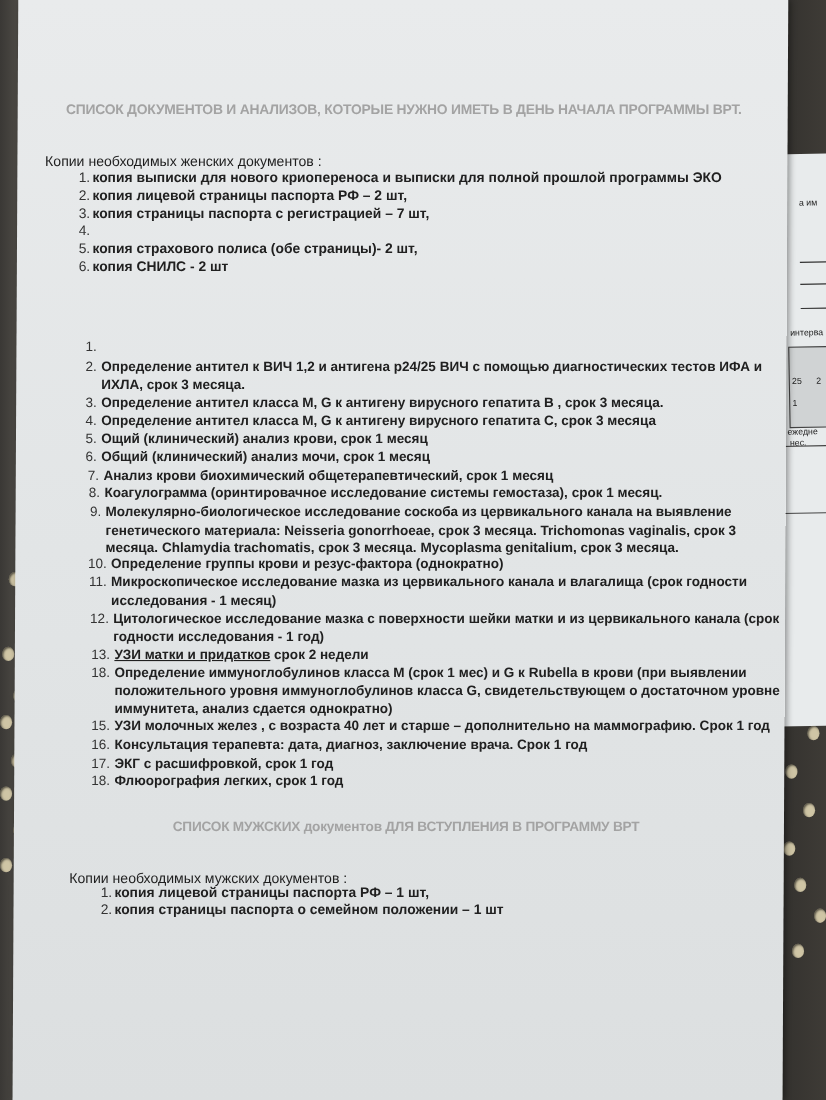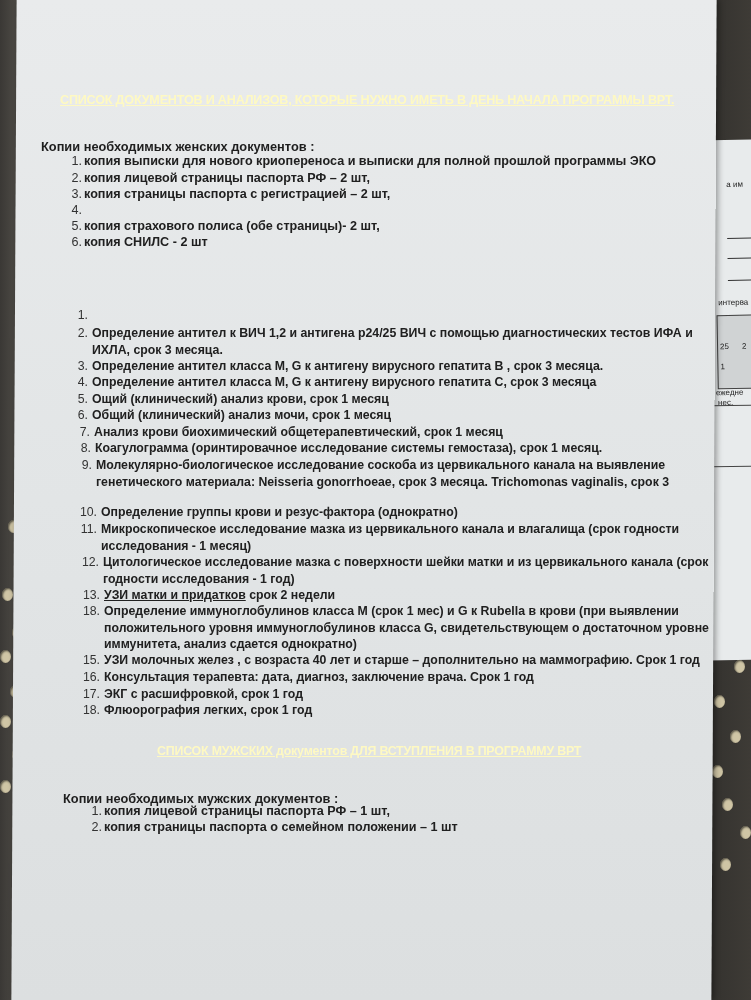--- a/index.html
+++ b/index.html
@@ -25,24 +25,24 @@
   .back-sheet .grid { position:absolute; left:28px; top:175px; width:60px; height:72px; border:1px solid #444; background:#d0d3d4; }
   .back-sheet .grid2 { position:absolute; left:20px; top:265px; width:60px; height:60px; border:1px solid #444; }
   .sheet {
     position: absolute; left: 14px; top: 0; width: 700px; height: 1000px;
     background: linear-gradient(180deg, #e9ebec 0%, #e2e5e6 50%, #dcdfe0 100%);
     transform: skewX(-0.3deg);
     box-shadow: 2px 0 6px rgba(0,0,0,.4);
   }
   .content { position: absolute; left: 0; top: 0; width: 751px; height: 1000px; color: #1e1e1e; }
   .h {
-    position: absolute; font-size: 12.6px; font-weight: bold; text-decoration: underline;
-    white-space: nowrap; letter-spacing: -0.2px; color: #fef9c3;
+    position: absolute; font-size: 12.6px; font-weight: bold; 
+    white-space: nowrap; letter-spacing: -0.2px; color: #a3a3a3;
   }
-  .sub { position: absolute; font-size: 12.8px; font-weight: bold; white-space: nowrap; }
+  .sub { position: absolute; font-size: 12.8px; font-weight: normal; white-space: nowrap; }
   .li { position: absolute; font-size: 12.6px; font-weight: bold; line-height: 17px; color:#202020; }
   .li .n { position: absolute; left: -22px; font-weight: normal; color:#333; width: 20px; text-align: right; }
   .li2 { position: absolute; font-size: 12.3px; font-weight: bold; line-height: 16.5px; color:#202020; }
   .li2 .n { position: absolute; left: -24px; font-weight: normal; color:#333; width: 20px; text-align: right; }
 </style>
 </head>
 <body>
 
 <div class="bg-panel"></div>
 
@@ -83,36 +83,36 @@
 
 <div class="sheet"></div>
 
 <div class="content">
   <div class="h" style="left:60px;top:93px">СПИСОК ДОКУМЕНТОВ И АНАЛИЗОВ, КОТОРЫЕ НУЖНО ИМЕТЬ В ДЕНЬ НАЧАЛА ПРОГРАММЫ ВРТ.</div>
 
   <div class="sub" style="left:41px;top:139px">Копии необходимых женских документов :</div>
   <div>
     <div class="li" style="left:84px;top:153px"><span class="n">1.</span><span>копия выписки для нового криопереноса и выписки для полной прошлой программы ЭКО</span></div>
     <div class="li" style="left:84px;top:170px"><span class="n">2.</span><span>копия лицевой страницы паспорта РФ – 2 шт,</span></div>
-    <div class="li" style="left:84px;top:186px"><span class="n">3.</span><span>копия страницы паспорта с регистрацией – 2 шт,</span></div>
+    <div class="li" style="left:84px;top:186px"><span class="n">3.</span><span>копия страницы паспорта с регистрацией – 7 шт,</span></div>
     <div class="li" style="left:84px;top:202px"><span class="n">4.</span></div>
     <div class="li" style="left:84px;top:218px"><span class="n">5.</span><span>копия страхового полиса (обе страницы)- 2 шт,</span></div>
     <div class="li" style="left:84px;top:234px"><span class="n">6.</span><span>копия СНИЛС - 2 шт</span></div>
   </div>
 
   <div>
     <div class="li2" style="left:92px;top:307px"><span class="n">1.</span></div>
     <div class="li2" style="left:92px;top:325px"><span class="n">2.</span><span>Определение антител к ВИЧ 1,2 и антигена p24/25 ВИЧ с помощью диагностических тестов ИФА и</span><br><span>ИХЛА, срок 3 месяца.</span></div>
     <div class="li2" style="left:92px;top:358px"><span class="n">3.</span><span>Определение антител класса M, G к антигену вирусного гепатита B , срок  3 месяца.</span></div>
     <div class="li2" style="left:92px;top:374px"><span class="n">4.</span><span>Определение антител класса M, G к антигену вирусного гепатита C, срок 3 месяца</span></div>
     <div class="li2" style="left:92px;top:391px"><span class="n">5.</span><span>Ощий (клинический) анализ крови, срок 1 месяц</span></div>
     <div class="li2" style="left:92px;top:407px"><span class="n">6.</span><span>Общий (клинический) анализ мочи, срок 1 месяц</span></div>
     <div class="li2" style="left:94px;top:424px"><span class="n">7.</span><span>Анализ крови биохимический общетерапевтический, срок 1 месяц</span></div>
     <div class="li2" style="left:95px;top:440px"><span class="n">8.</span><span>Коагулограмма (оринтировачное исследование системы гемостаза), срок 1 месяц.</span></div>
-    <div class="li2" style="left:96px;top:457px"><span class="n">9.</span><span>Молекулярно-биологическое исследование соскоба из цервикального канала на выявление</span><br><span>генетического материала: Neisseria gonorrhoeae, срок 3 месяца. Trichomonas vaginalis, срок 3</span><br></div>
+    <div class="li2" style="left:96px;top:457px"><span class="n">9.</span><span>Молекулярно-биологическое исследование соскоба из цервикального канала на выявление</span><br><span>генетического материала: Neisseria gonorrhoeae, срок 3 месяца. Trichomonas vaginalis, срок 3</span><br><span>месяца. Chlamydia trachomatis, срок 3 месяца. Mycoplasma genitalium, срок 3 месяца.</span></div>
     <div class="li2" style="left:101px;top:504px"><span class="n">10.</span><span>Определение группы крови и резус-фактора (однократно)</span></div>
     <div class="li2" style="left:101px;top:521px"><span class="n">11.</span><span>Микроскопическое исследование мазка из цервикального канала и влагалища (срок годности</span><br><span>исследования - 1 месяц)</span></div>
     <div class="li2" style="left:103px;top:554px"><span class="n">12.</span><span>Цитологическое исследование мазка с поверхности шейки матки и из цервикального канала (срок</span><br><span>годности исследования - 1 год)</span></div>
     <div class="li2" style="left:104px;top:587px"><span class="n">13.</span><span style="text-decoration:underline">УЗИ матки и придатков</span><span> срок 2 недели</span></div>
     <div class="li2" style="left:104px;top:603px"><span class="n">18.</span><span>Определение иммуноглобулинов класса M (срок 1 мес) и G к Rubella в крови (при выявлении</span><br><span>положительного уровня иммуноглобулинов класса G, свидетельствующем о достаточном уровне</span><br><span>иммунитета, анализ сдается однократно)</span></div>
     <div class="li2" style="left:104px;top:652px"><span class="n">15.</span><span>УЗИ молочных желез , с возраста 40 лет и старше – дополнительно на маммографию. Срок 1 год</span></div>
     <div class="li2" style="left:104px;top:669px"><span class="n">16.</span><span>Консультация терапевта: дата, диагноз, заключение врача. Срок 1 год</span></div>
     <div class="li2" style="left:104px;top:686px"><span class="n">17.</span><span>ЭКГ с расшифровкой, срок 1 год</span></div>
     <div class="li2" style="left:104px;top:702px"><span class="n">18.</span><span>Флюорография легких, срок 1 год</span></div>
   </div>

